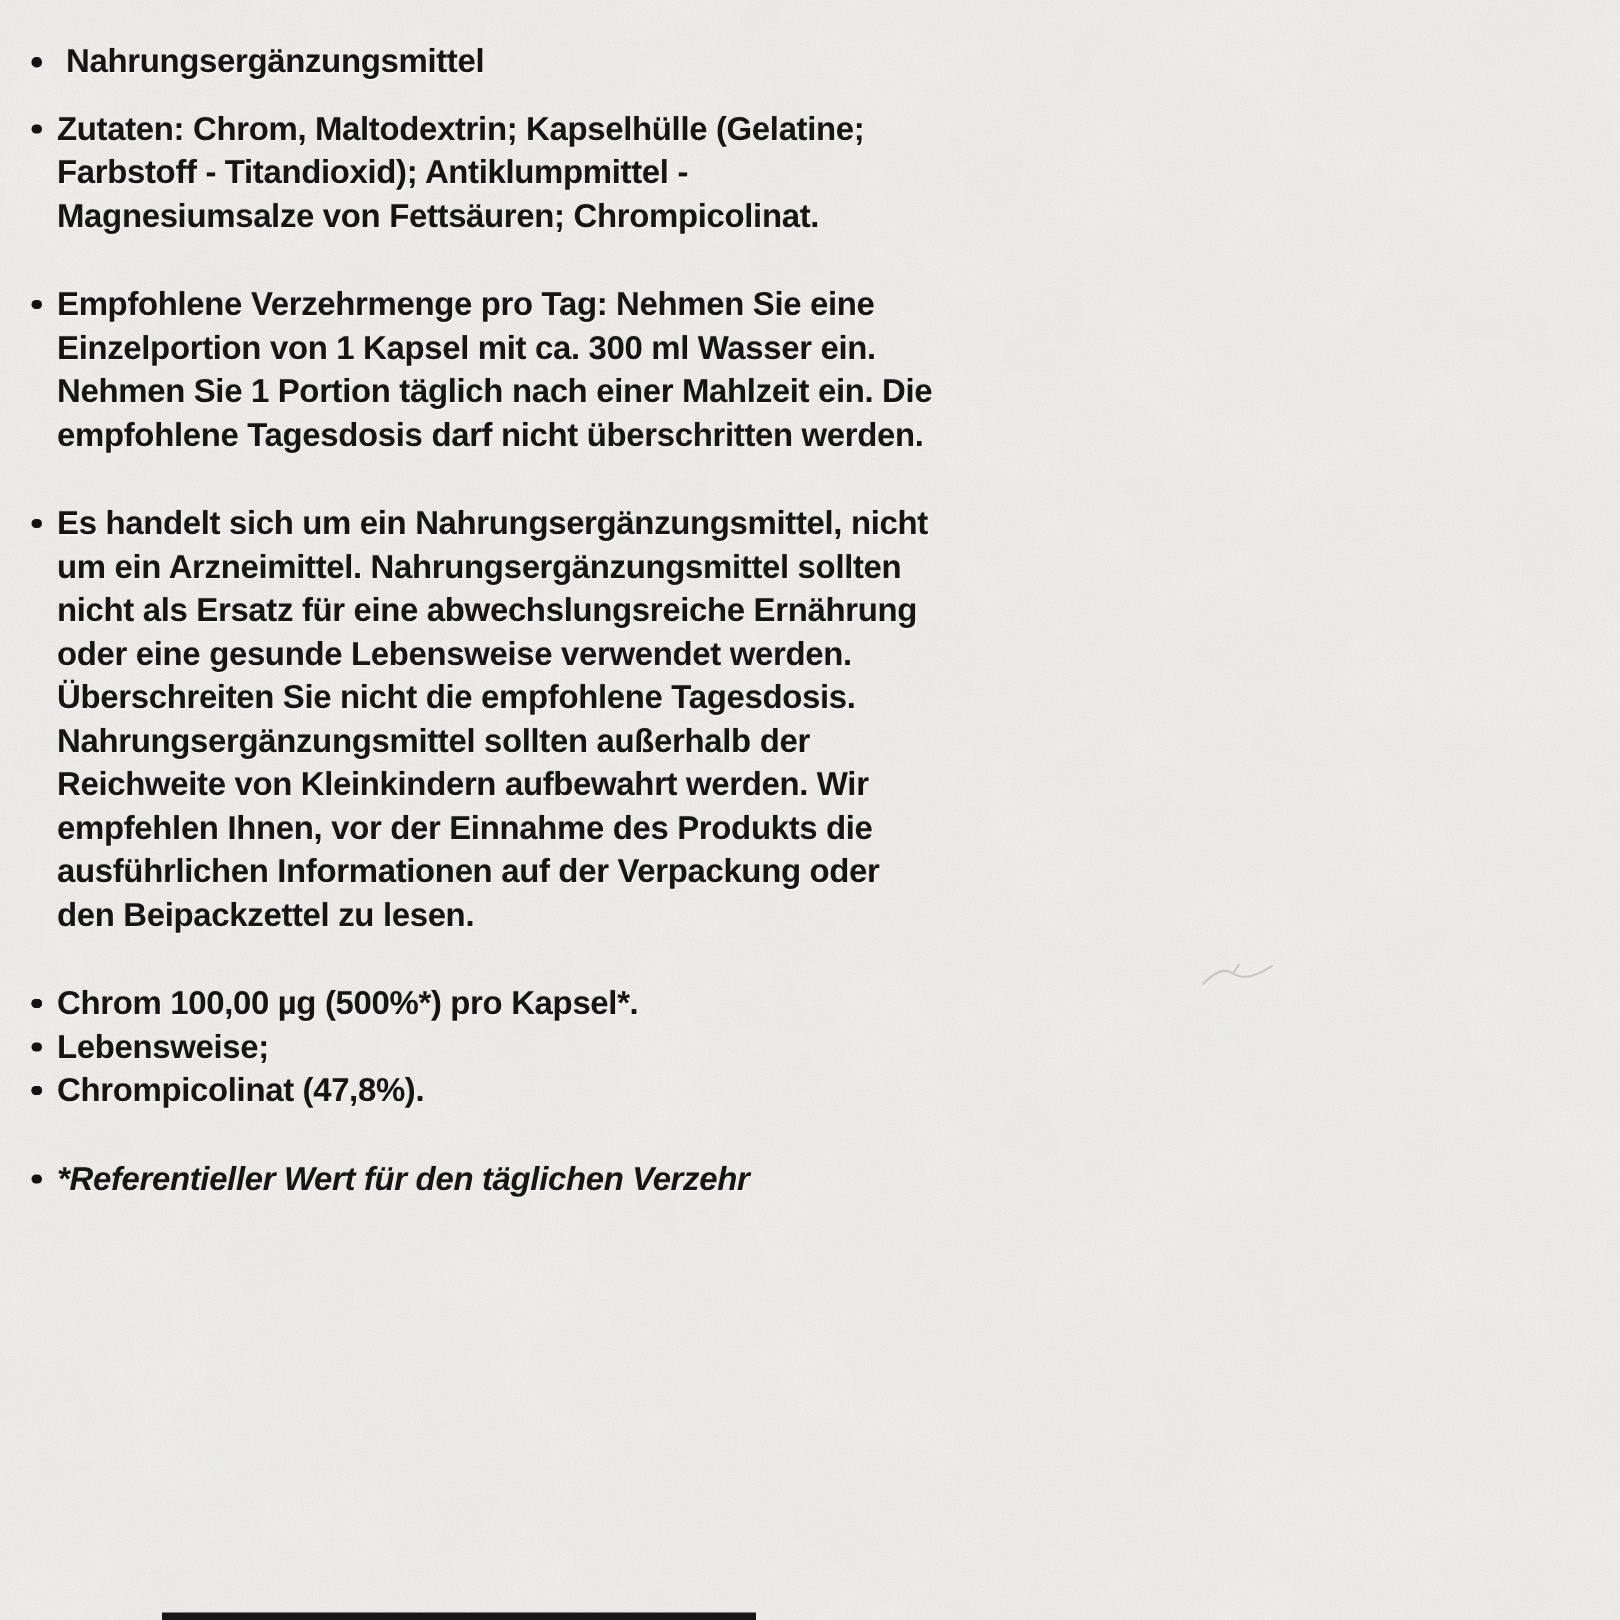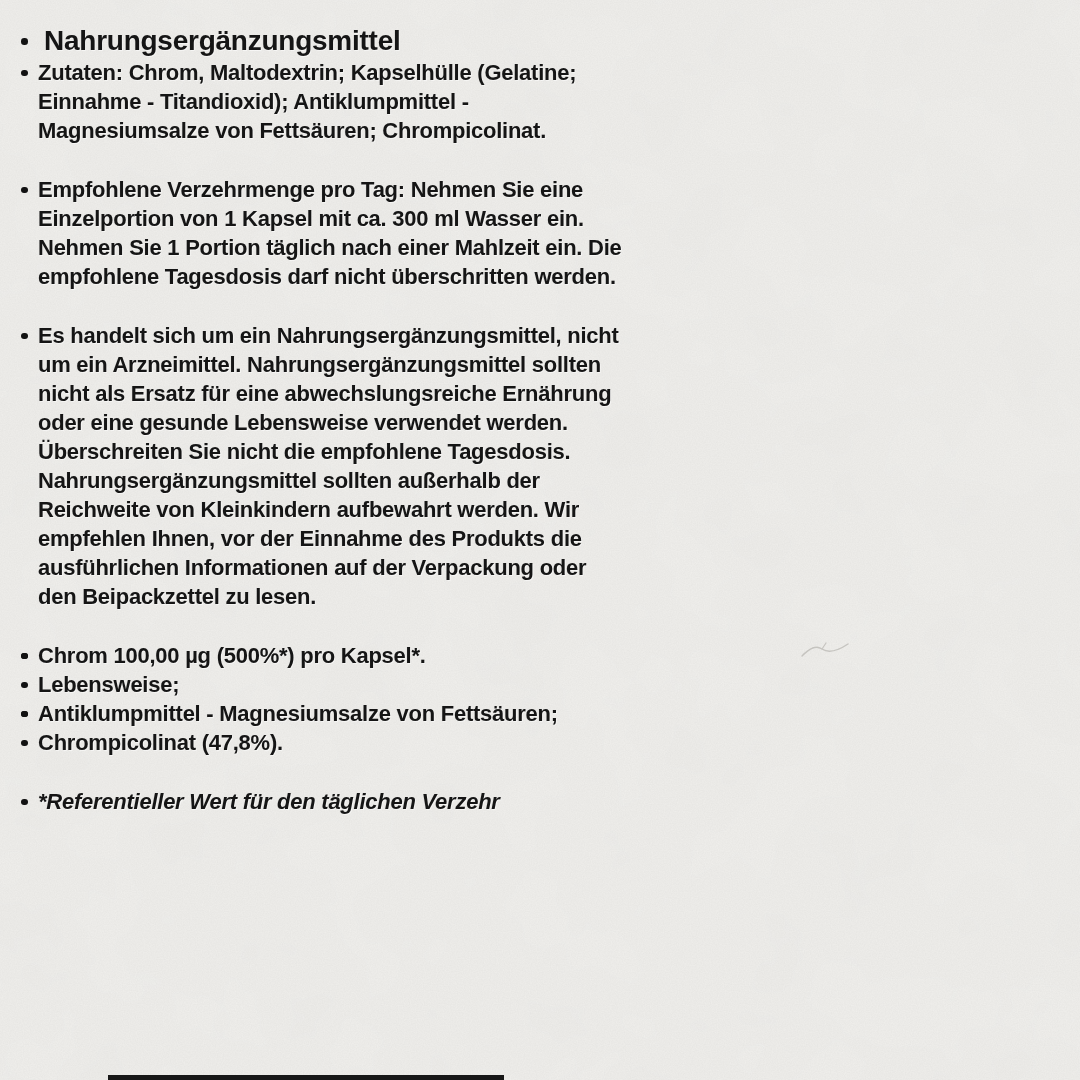--- a/index.html
+++ b/index.html
@@ -42,23 +42,23 @@
   .dot {
     position: absolute;
     left: 0;
     top: 11.5px;
     width: 6.5px;
     height: 6.5px;
     background: #121212;
     border-radius: 50%;
   }
   .group:first-child .item:first-child {
-    font-size: 28px;
+    font-size: 22px;
     padding-left: 23px;
-    margin-bottom: 3px;
+    margin-bottom: 16px;
   }
   .group:first-child .item:first-child .dot { top: 12px; }
   .scratch {
     position: absolute;
     left: 800px;
     top: 636px;
     z-index: 1;
     opacity: 0.55;
   }
   .cutoff-strip {
@@ -88,36 +88,35 @@
 </svg>
 
 <svg class="scratch" xmlns="http://www.w3.org/2000/svg" width="56" height="26">
   <path d="M2 20 C 10 12, 16 9, 22 13 S 36 16, 48 8" fill="none" stroke="#a8a6a1" stroke-width="1.4" stroke-linecap="round"></path>
   <path d="M22 13 l 4 -6" fill="none" stroke="#a8a6a1" stroke-width="1.2" stroke-linecap="round"></path>
 </svg>
 
 <main class="content">
     <div class="group">
       <div class="item"><span class="dot"></span><span>Nahrungsergänzungsmittel</span></div>
-      <div class="item"><span class="dot"></span><span>Zutaten: Chrom, Maltodextrin; Kapselhülle (Gelatine; Einnahme - Titandioxid); Antiklumpmittel - Magnesiumsalze von Fettsäuren; Chrompicolinat.</span></div>
+      <div class="item"><span class="dot"></span><span>Zutaten: Chrom, Maltodextrin; Kapselhülle (Gelatine; Farbstoff - Titandioxid); Antiklumpmittel - Magnesiumsalze von Fettsäuren; Chrompicolinat.</span></div>
     </div>
     <div class="group">
       <div class="item"><span class="dot"></span><span>Empfohlene Verzehrmenge pro Tag: Nehmen Sie eine Einzelportion von 1 Kapsel mit ca. 300 ml Wasser ein. Nehmen Sie 1 Portion täglich nach einer Mahlzeit ein. Die empfohlene Tagesdosis darf nicht überschritten werden.</span></div>
     </div>
     <div class="group">
       <div class="item"><span class="dot"></span><span>Es handelt sich um ein Nahrungsergänzungsmittel, nicht um ein Arzneimittel. Nahrungsergänzungsmittel sollten nicht als Ersatz für eine abwechslungsreiche Ernährung oder eine gesunde Lebensweise verwendet werden. Überschreiten Sie nicht die empfohlene Tagesdosis. Nahrungsergänzungsmittel sollten außerhalb der Reichweite von Kleinkindern aufbewahrt werden. Wir empfehlen Ihnen, vor der Einnahme des Produkts die ausführlichen Informationen auf der Verpackung oder den Beipackzettel zu lesen.</span></div>
     </div>
     <div class="group">
       <div class="item"><span class="dot"></span></div>
     </div>
     <div class="group">
       <div class="item"><span class="dot"></span><span>Chrom 100,00 µg (500%*) pro Kapsel*.</span></div>
       <div class="item"><span class="dot"></span><span>Lebensweise;</span></div>
       <div class="item"><span class="dot"></span></div>
-      <div class="item"><span class="dot"></span><span>Antiklumpmittel - Magnesiumsalze von Fettsäuren;</span></div>
       <div class="item"><span class="dot"></span><span>Chrompicolinat (47,8%).</span></div>
     </div>
     <div class="group">
       <div class="item"><span class="dot"></span><span>*Referentieller Wert für den täglichen Verzehr</span></div>
     </div>
   </main>
 
 <div class="cutoff-strip"></div>
 
 </body></html>

